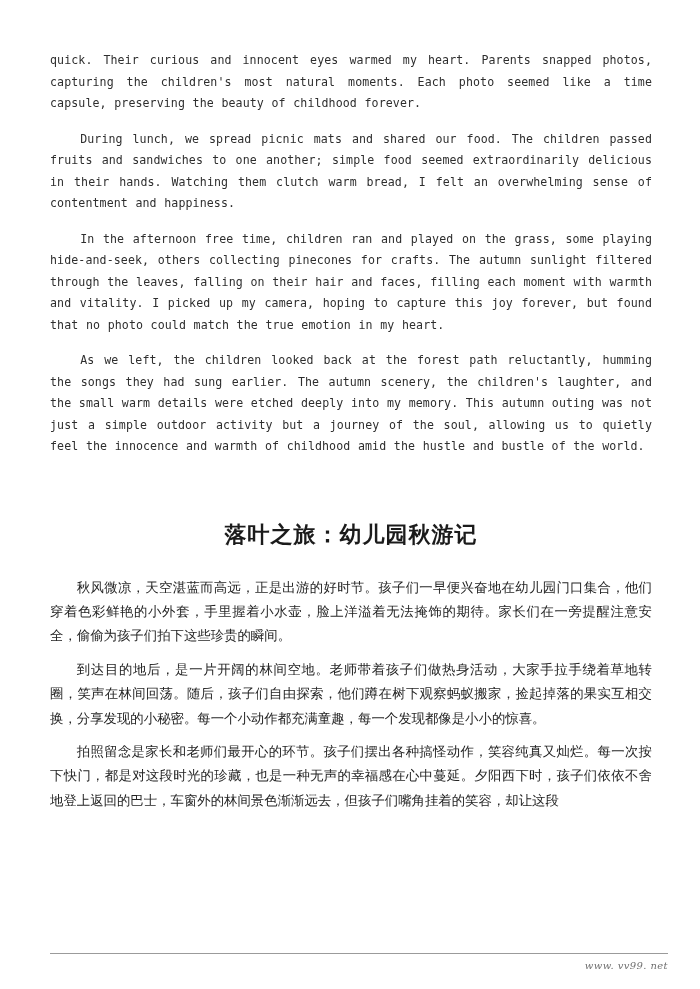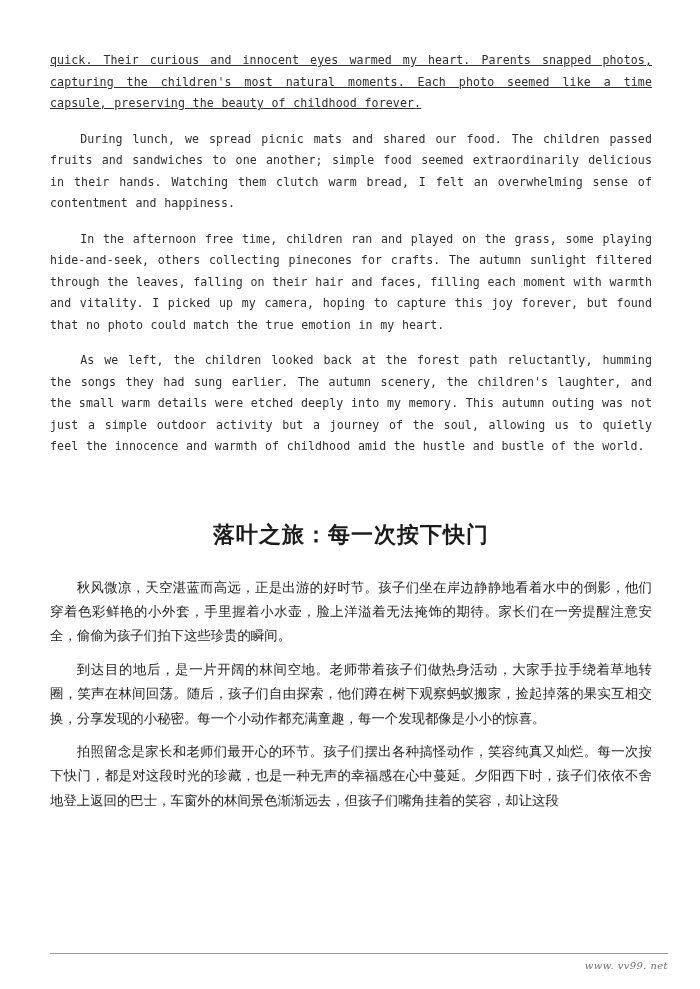--- a/index.html
+++ b/index.html
@@ -49,21 +49,21 @@
     font-size: 11.6px;
     line-height: 21.5px;
     color: #2e2e2e;
     text-align: justify;
     text-justify: inter-word;
     margin: 0 0 14px 0;
     text-indent: 2.6em;
     letter-spacing: .1px;
     word-spacing: .5px;
   }
-  .en-p.first { text-indent: 0; text-decoration: underline; }
+  .en-p.first { text-indent: 0; }
 
   
   #cn-heading {
     font-family: "DejaVu Sans", "Liberation Sans", sans-serif;
     font-size: 22px;
     font-weight: bold;
     color: #1b1b1b;
     text-align: center;
     margin: 62px 0 26px 0;
     letter-spacing: 1px;
@@ -113,23 +113,23 @@
   <div id="content">
 
     <p class="en-p first">quick. Their curious and innocent eyes warmed my heart. Parents snapped photos, capturing the children's most natural moments. Each photo seemed like a time capsule, preserving the beauty of childhood forever.</p>
 
     <p class="en-p">During lunch, we spread picnic mats and shared our food. The children passed fruits and sandwiches to one another; simple food seemed extraordinarily delicious in their hands. Watching them clutch warm bread, I felt an overwhelming sense of contentment and happiness.</p>
 
     <p class="en-p">In the afternoon free time, children ran and played on the grass, some playing hide-and-seek, others collecting pinecones for crafts. The autumn sunlight filtered through the leaves, falling on their hair and faces, filling each moment with warmth and vitality. I picked up my camera, hoping to capture this joy forever, but found that no photo could match the true emotion in my heart.</p>
 
     <p class="en-p">As we left, the children looked back at the forest path reluctantly, humming the songs they had sung earlier. The autumn scenery, the children's laughter, and the small warm details were etched deeply into my memory. This autumn outing was not just a simple outdoor activity but a journey of the soul, allowing us to quietly feel the innocence and warmth of childhood amid the hustle and bustle of the world.</p>
 
-    <h1 id="cn-heading">落叶之旅：每一次按下快门</h1>
+    <h1 id="cn-heading">落叶之旅：幼儿园秋游记</h1>
 
-    <p class="cn-p">秋风微凉，天空湛蓝而高远，正是出游的好时节。孩子们坐在岸边静静地看着水中的倒影，他们穿着色彩鲜艳的小外套，手里握着小水壶，脸上洋溢着无法掩饰的期待。家长们在一旁提醒注意安全，偷偷为孩子们拍下这些珍贵的瞬间。</p>
+    <p class="cn-p">秋风微凉，天空湛蓝而高远，正是出游的好时节。孩子们一早便兴奋地在幼儿园门口集合，他们穿着色彩鲜艳的小外套，手里握着小水壶，脸上洋溢着无法掩饰的期待。家长们在一旁提醒注意安全，偷偷为孩子们拍下这些珍贵的瞬间。</p>
 
 
     <p class="cn-p">到达目的地后，是一片开阔的林间空地。老师带着孩子们做热身活动，大家手拉手绕着草地转圈，笑声在林间回荡。随后，孩子们自由探索，他们蹲在树下观察蚂蚁搬家，捡起掉落的果实互相交换，分享发现的小秘密。每一个小动作都充满童趣，每一个发现都像是小小的惊喜。</p>
 
 
     <p class="cn-p">拍照留念是家长和老师们最开心的环节。孩子们摆出各种搞怪动作，笑容纯真又灿烂。每一次按下快门，都是对这段时光的珍藏，也是一种无声的幸福感在心中蔓延。夕阳西下时，孩子们依依不舍地登上返回的巴士，车窗外的林间景色渐渐远去，但孩子们嘴角挂着的笑容，却让这段</p>
 
   </div>
 
   <div id="footer">

